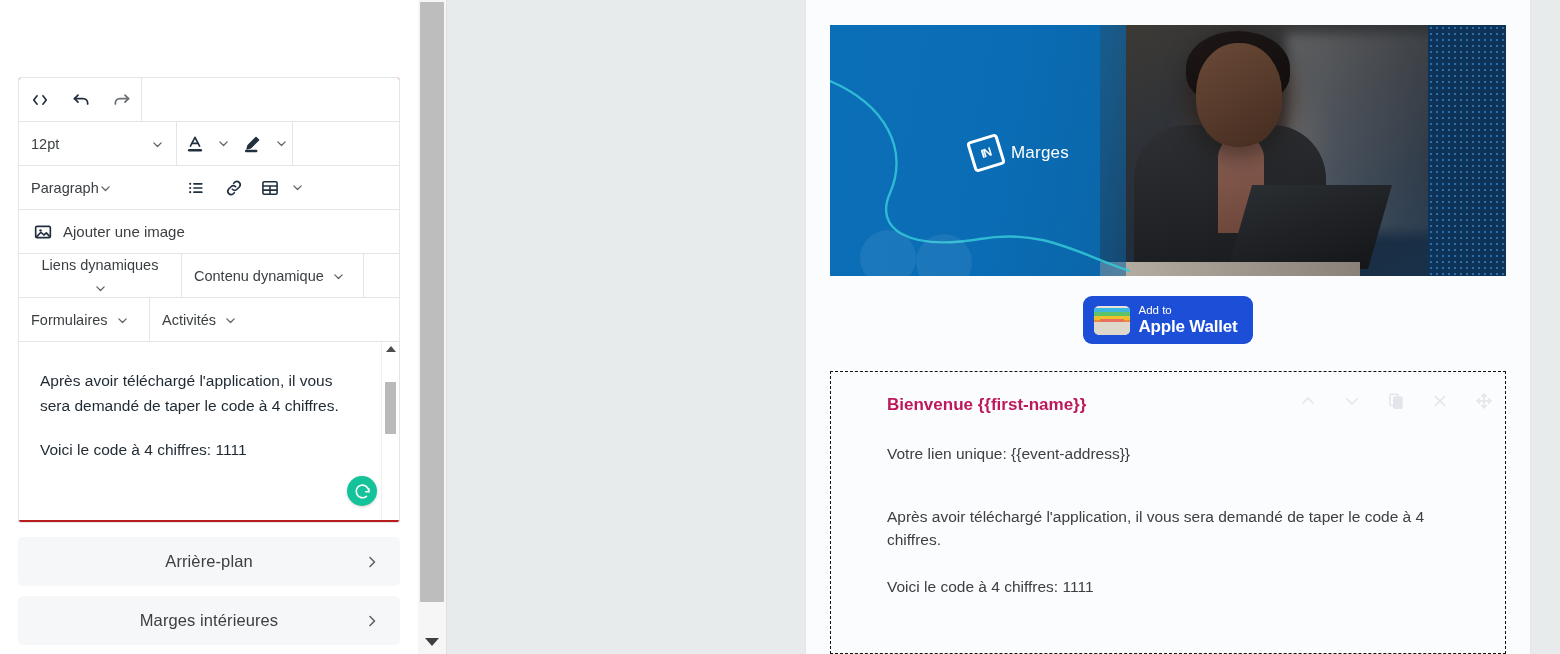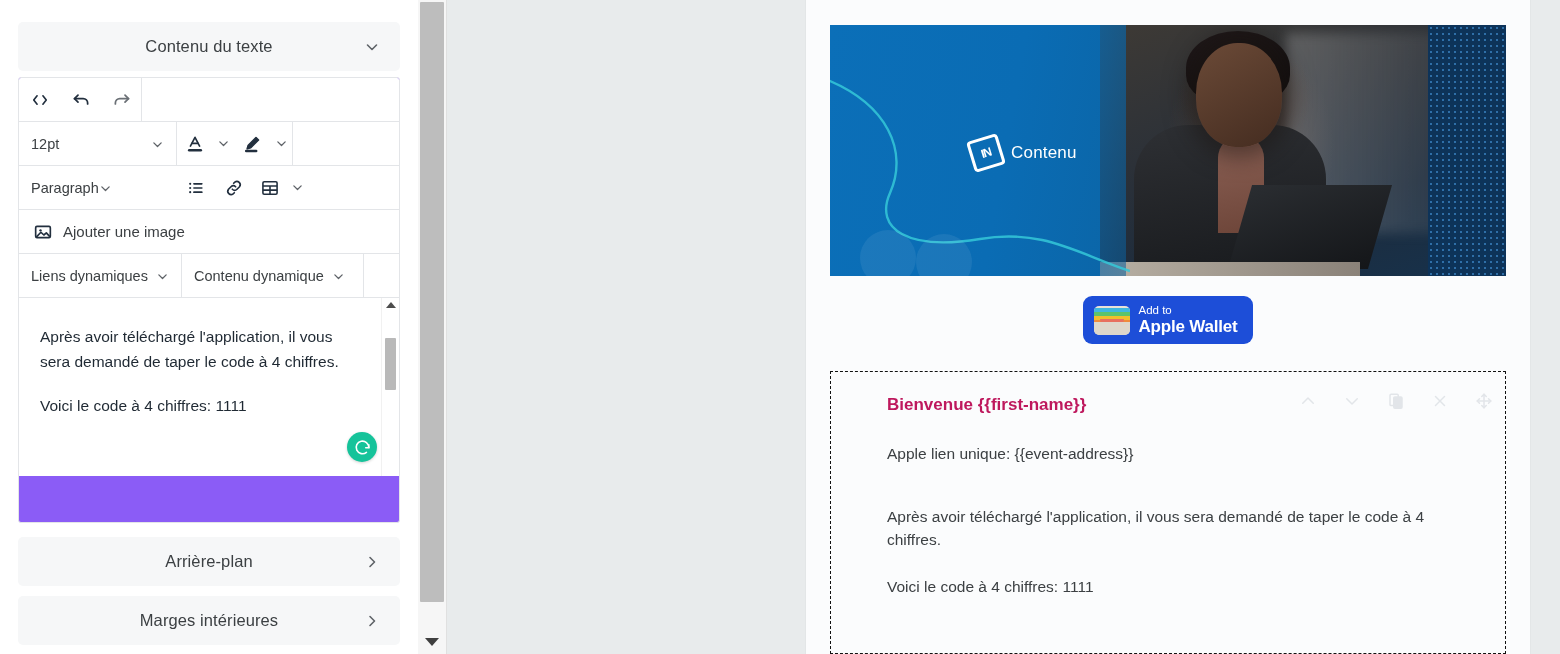--- a/index.html
+++ b/index.html
@@ -25,21 +25,21 @@
   }
   .accordion-header .acc-title { font-size: 16.5px; letter-spacing: .1px; }
   .accordion-header .acc-chev {
     position: absolute; right: 20px; top: 50%; transform: translateY(-50%);
     width: 16px; height: 16px; color: #5f6368;
   }
   #hdr-text-content { top: 22px; height: 49px; }
 
   .editor-box {
     position: absolute; left: 18px; top: 77px; width: 382px; height: 446px;
-    border: 1px solid #e3e5e8; border-radius: 3px; background: #8b5cf6;
+    border: 1px solid #e3e5e8; border-radius: 3px; background: #b91c1c;
     box-sizing: border-box; overflow: hidden;
   }
   .tb-row {
     display: flex; align-items: center; border-bottom: 1px solid #e3e5e8;
     box-sizing: border-box; background: #fff;
   }
   .tb-row.r1 { height: 44px; }
   .tb-row.r2 { height: 44px; }
   .tb-row.r3 { height: 44px; }
   .tb-row.r4 { height: 44px; }
@@ -255,28 +255,20 @@
   .block-body p.gap { margin-bottom: 40px; }
   .block-body p:last-child { margin-bottom: 0; }
 </style>
 </head>
 <body>
 
 <div class="app">
 
   <div class="left-panel">
 
-    <div class="accordion-header" id="hdr-text-content">
-      <span class="acc-title">Contenu du texte</span>
-      <span class="acc-chev">
-        <svg viewBox="0 0 16 16" fill="none" stroke="currentColor" stroke-width="1.6" stroke-linecap="round" stroke-linejoin="round">
-            <path d="M3.5 6 L8 10.5 L12.5 6"></path>
-          </svg>
-      </span>
-    </div>
 
     <div class="editor-box">
 
       <div class="tb-row r1">
         <div class="tb-group">
           <div class="tb-btn" style="width:42px">
             <svg width="20" height="20" viewBox="0 0 24 24" fill="none" stroke="currentColor" stroke-width="2" stroke-linecap="round" stroke-linejoin="round">
               <path d="M8.5 7 L4.5 12 L8.5 17"></path>
                 <path d="M15.5 7 L19.5 12 L15.5 17"></path>
               </svg>
@@ -393,39 +385,57 @@
               <rect x="3.2" y="5.2" width="17.6" height="13.6" rx="1.6"></rect>
               <circle cx="9" cy="10" r="1.4" fill="currentColor" stroke="none"></circle>
               <path d="M4.5 17.5 L9.5 12.3 L13 15.6 L16 13 L19.6 17" stroke-linecap="round" stroke-linejoin="round"></path>
               </svg>
           </span>
           <span class="tb-label" style="font-size:15px">Ajouter une image</span>
         </div>
       </div>
 
       <div class="tb-row r5">
-        <div class="tb-group" style="width:163px; padding:0 12px; justify-content:center; gap:8px;">
+        <div class="tb-group" style="width:163px; padding:0 12px; justify-content:center; gap:8px;flex-direction:column;">
           <span class="tb-label">Liens dynamiques</span>
           <span class="chev-sm">
             <svg viewBox="0 0 16 16" fill="none" stroke="currentColor" stroke-width="1.6" stroke-linecap="round" stroke-linejoin="round">
                 <path d="M3.5 6 L8 10.5 L12.5 6"></path>
               </svg>
           </span>
         </div>
         <div class="tb-group" style="width:182px; padding:0 12px; justify-content:flex-start; gap:8px;">
           <span class="tb-label">Contenu dynamique</span>
           <span class="chev-sm">
             <svg viewBox="0 0 16 16" fill="none" stroke="currentColor" stroke-width="1.6" stroke-linecap="round" stroke-linejoin="round">
                 <path d="M3.5 6 L8 10.5 L12.5 6"></path>
               </svg>
           </span>
         </div>
         <div class="tb-group nb" style="flex:1"></div>
       </div>
 
+      <div class="tb-row r6">
+        <div class="tb-group" style="width:131px; padding:0 12px; justify-content:flex-start; gap:8px;">
+          <span class="tb-label">Formulaires</span>
+          <span class="chev-sm">
+            <svg viewBox="0 0 16 16" fill="none" stroke="currentColor" stroke-width="1.6" stroke-linecap="round" stroke-linejoin="round">
+                <path d="M3.5 6 L8 10.5 L12.5 6"></path>
+              </svg>
+          </span>
+        </div>
+        <div class="tb-group nb" style="width:120px; padding:0 12px; justify-content:flex-start; gap:8px;">
+          <span class="tb-label">Activités</span>
+          <span class="chev-sm">
+            <svg viewBox="0 0 16 16" fill="none" stroke="currentColor" stroke-width="1.6" stroke-linecap="round" stroke-linejoin="round">
+                <path d="M3.5 6 L8 10.5 L12.5 6"></path>
+              </svg>
+          </span>
+        </div>
+      </div>
 
       <div class="ed-content">
         <div class="ed-text">
           <p>Après avoir téléchargé l'application, il vous sera demandé de taper le code à 4 chiffres.</p>
           <p>Voici le code à 4 chiffres: 1111</p>
         </div>
         <div class="ed-scroll">
           <div class="up-arrow"></div>
           <div class="thumb"></div>
         </div>
@@ -480,21 +490,21 @@
       <div class="blue"></div>
       <div class="wave">
         <svg width="300" height="251" viewBox="0 0 300 251" fill="none">
           <path d="M-10 52 C 60 78, 78 128, 60 168 C 44 204, 78 226, 150 214 C 214 203, 250 230, 300 246" stroke="#35c8d8" stroke-width="2.4" fill="none" opacity=".85"></path>
         </svg>
         <div class="circ1"></div>
         <div class="circ2"></div>
       </div>
       <div class="logo">
         <span class="mark">IN</span>
-        <span class="wordmark">Contenu</span>
+        <span class="wordmark">Marges</span>
       </div>
     </div>
 
     <div class="wallet-wrap">
       <div class="wallet-btn">
         <span class="wallet-card">
           <span class="s s1"></span>
             <span class="s s2"></span>
           <span class="s s3"></span>
             <span class="s s4"></span>
@@ -539,20 +549,20 @@
             <path d="M9 6 L12 3 L15 6"></path>
               <path d="M9 18 L12 21 L15 18"></path>
             <path d="M6 9 L3 12 L6 15"></path>
               <path d="M18 9 L21 12 L18 15"></path>
             </svg>
         </span>
       </div>
 
       <div class="block-body">
         <p class="bb-title">Bienvenue {{first-name}}</p>
-        <p class="gap">Apple lien unique: {{event-address}}</p>
+        <p class="gap">Votre lien unique: {{event-address}}</p>
         <p>Après avoir téléchargé l'application, il vous sera demandé de taper le code à 4 chiffres.</p>
         <p>Voici le code à 4 chiffres: 1111</p>
       </div>
     </div>
 
   </div>
 </div>
 
 </body></html>

